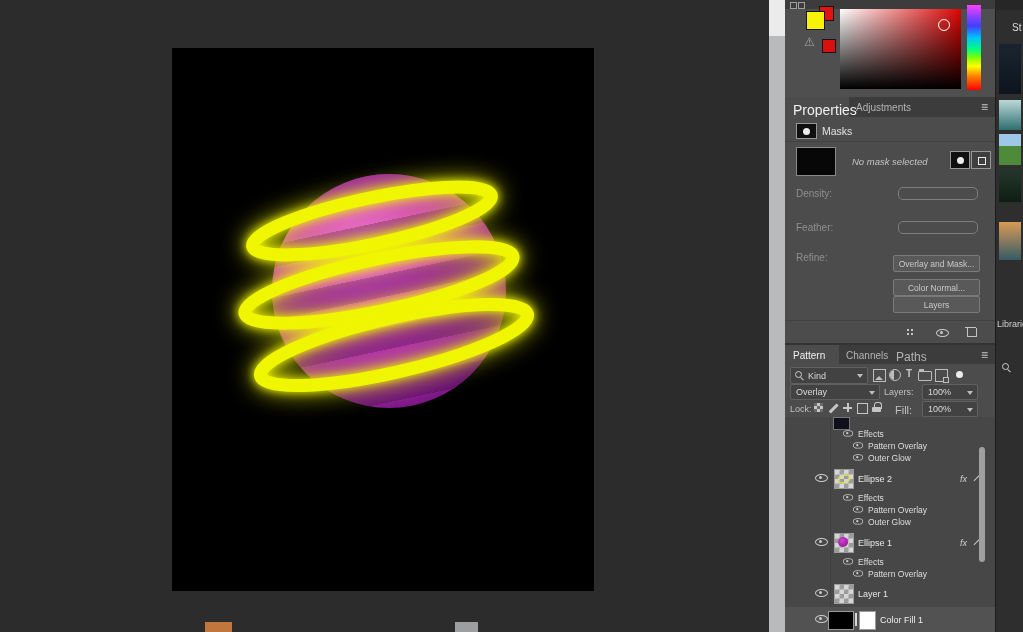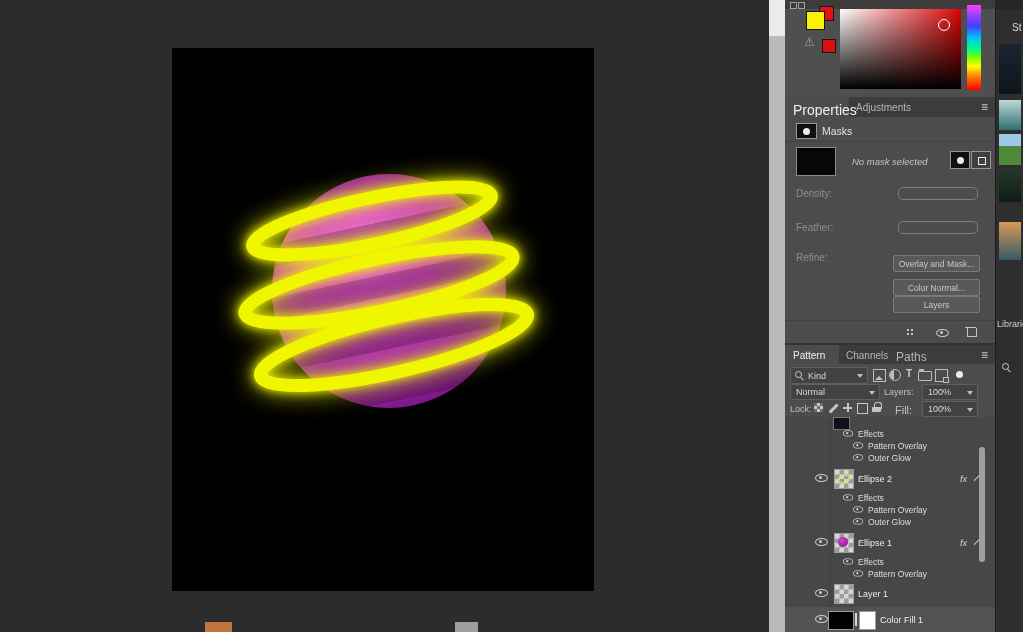--- a/index.html
+++ b/index.html
@@ -149,21 +149,21 @@
     <span class="chev" style="right:4px;top:6px"></span>
   </div>
   <div class="pixic" style="left:873px;top:369px"></div>
   <div class="halfc" style="left:889px;top:369px"></div>
   <div class="lbl" style="left:906px;top:369px;font-size:10px;font-weight:bold;color:#c8c8c8">T</div>
   <div class="foldic" style="left:918px;top:371px"></div>
   <div class="smartic" style="left:935px;top:369px"></div>
   <div class="abs" style="left:956px;top:371px;width:7px;height:7px;background:#ececec;border-radius:50%"></div>
 
   <div class="sel" style="left:790px;top:384px;width:88px;height:14px">
-    <span class="lbl" style="left:5px;top:3px;font-size:9px;color:#dadada">Normal</span>
+    <span class="lbl" style="left:5px;top:3px;font-size:9px;color:#dadada">Overlay</span>
     <span class="chev" style="right:4px;top:5.5px"></span>
   </div>
   <div class="lbl" style="left:884px;top:388px;font-size:9px;color:#c0c0c0">Layers:</div>
   <div class="sel" style="left:922px;top:384px;width:54px;height:14px">
     <span class="lbl" style="left:5px;top:3px;font-size:9px;color:#dadada">100%</span>
     <span class="chev" style="right:4px;top:5.5px"></span>
   </div>
 
   <div class="lbl" style="left:790px;top:405px;font-size:9px;color:#c0c0c0">Lock:</div>
   <div class="checkic" style="left:814px;top:403px"></div>

